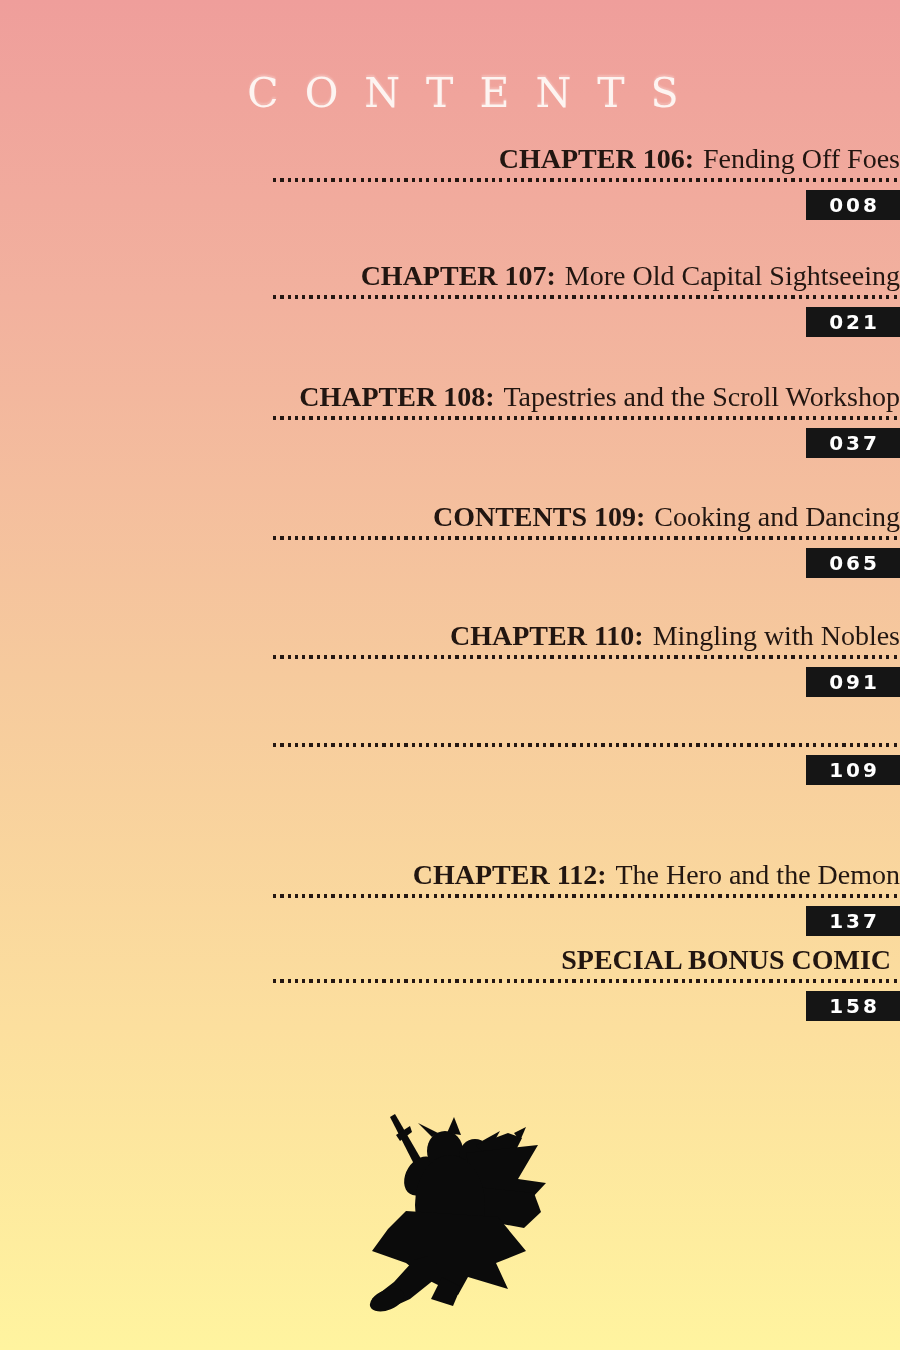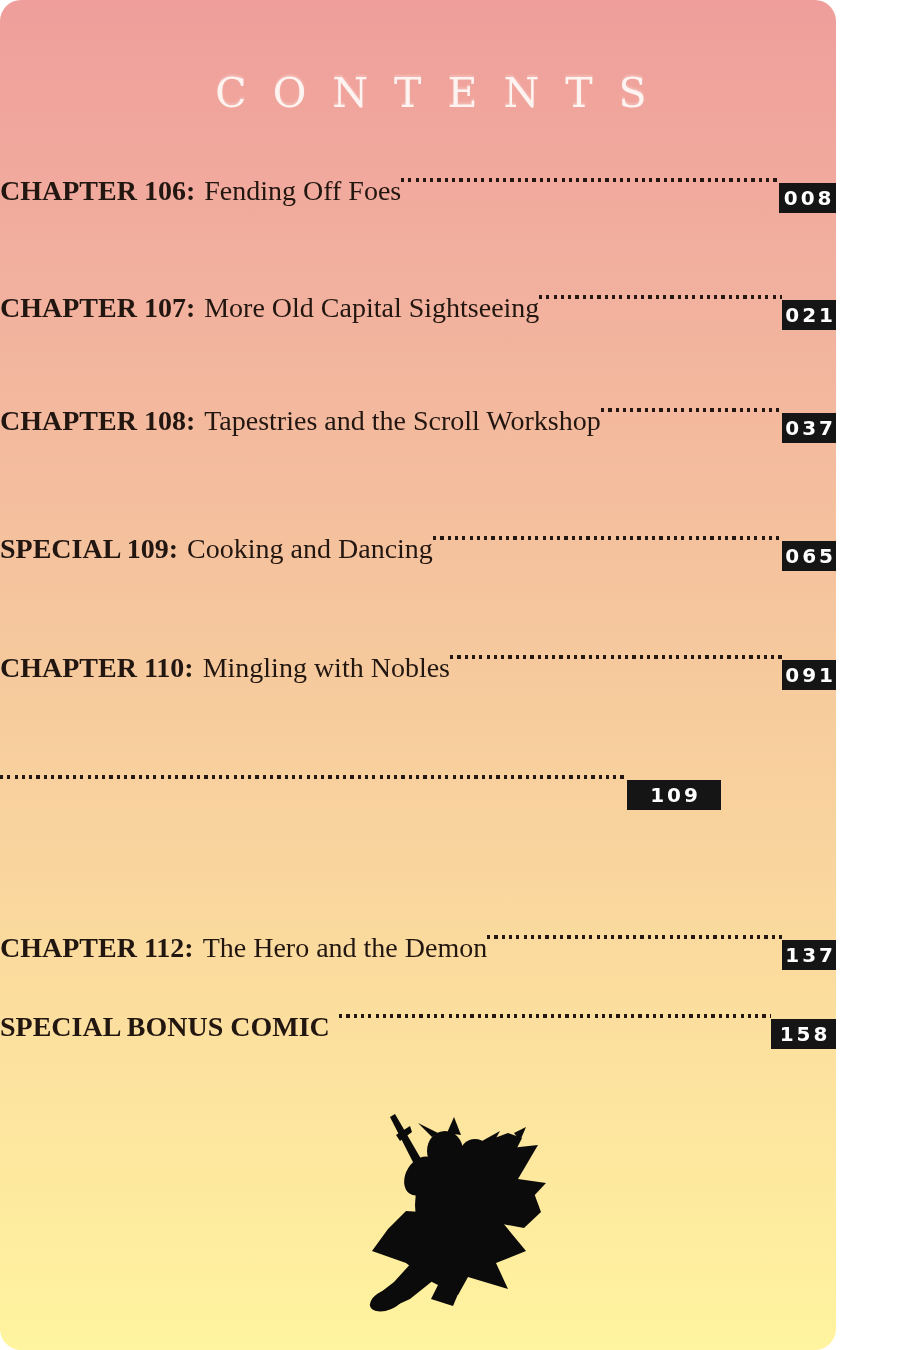--- a/index.html
+++ b/index.html
@@ -2,34 +2,33 @@
 <html style="--bg-top: #ef9e9b; --bg-mid: #f6ca9d; --bg-bottom: #fff49f; --ink: #221611; --box-bg: #151515; --box-text: #ffffff; --title: #fdf4f1;"><head>
 <meta charset="utf-8">
 <style>
   :root{
     --bg-top:#ef9e9b; --bg-mid:#f6ca9d; --bg-bottom:#fff49f;
     --ink:#221611; --dot:#241712; --box-bg:#151515; --box-text:#ffffff; --title:#fdf4f1;
   }
   html,body{margin:0;padding:0;}
   body{font-family:"Liberation Serif", serif;}
   .page{
-    position:relative; width:836px; height:1350px; overflow:hidden;
+    position:relative; width:900px; height:1350px; overflow:hidden;
     background:linear-gradient(180deg, var(--bg-top) 0%, #f2b19e 22%, var(--bg-mid) 50%, #fcdf9e 76%, var(--bg-bottom) 100%);
-    border-radius:21px;
   }
   .book-title{
     position:absolute; top:42px; left:0; width:100%;
     text-align:center; color:var(--title);
     font-family:"DejaVu Serif","Liberation Serif",serif;
     font-size:41px; font-weight:500; letter-spacing:26px; padding-left:26px;
     text-shadow:0 -2px 2px rgba(255,255,255,0.25);
   }
   .entry{
     position:absolute; left:0; width:100%;
-    display:flex; flex-direction:row; align-items:flex-start;margin-top:32px;
+    display:flex; flex-direction:column; align-items:flex-end;
   }
   .entry-heading{
     color:var(--ink); font-size:28px; line-height:32px; white-space:nowrap;
   }
   .entry-heading .label{font-weight:bold;}
   .entry-heading .label:not(:empty){margin-right:0.32em;}
   .entry-heading .name{font-weight:normal;}
   .dots{
     margin-top:3px; width:627px; height:4px;
     background:repeating-linear-gradient(to right, var(--dot) 0 3.2px, transparent 3.2px 7.3px);
@@ -66,33 +65,33 @@
   <section class="entry" style="top:260px">
     <div class="entry-heading">
       <span class="label">CHAPTER 107:</span><span class="name">More Old Capital Sightseeing</span>
     </div>
     <div class="dots"></div>
     <div class="pagebox">
       <span class="num">021</span>
     </div>
   </section>
 
-  <section class="entry" style="top:373px">
+  <section class="entry" style="top:381px">
     <div class="entry-heading">
       <span class="label">CHAPTER 108:</span><span class="name">Tapestries and the Scroll Workshop</span>
     </div>
     <div class="dots"></div>
     <div class="pagebox">
       <span class="num">037</span>
     </div>
   </section>
 
   <section class="entry" style="top:501px">
     <div class="entry-heading">
-      <span class="label">SPECIAL 109:</span><span class="name">Cooking and Dancing</span>
+      <span class="label">CONTENTS 109:</span><span class="name">Cooking and Dancing</span>
     </div>
     <div class="dots"></div>
     <div class="pagebox">
       <span class="num">065</span>
     </div>
   </section>
 
   <section class="entry" style="top:620px">
     <div class="entry-heading">
       <span class="label">CHAPTER 110:</span><span class="name">Mingling with Nobles</span>
@@ -103,31 +102,31 @@
     </div>
   </section>
 
   <section class="entry" style="top:740px">
     <div class="dots"></div>
     <div class="pagebox">
       <span class="num">109</span>
     </div>
   </section>
 
-  <section class="entry" style="top:900px">
+  <section class="entry" style="top:859px">
     <div class="entry-heading">
       <span class="label">CHAPTER 112:</span><span class="name">The Hero and the Demon</span>
     </div>
     <div class="dots"></div>
     <div class="pagebox">
       <span class="num">137</span>
     </div>
   </section>
 
-  <section class="entry" style="top:979px">
+  <section class="entry" style="top:944px">
     <div class="entry-heading">
       <span class="label">SPECIAL BONUS COMIC</span><span class="name"></span>
     </div>
     <div class="dots"></div>
     <div class="pagebox">
       <span class="num">158</span>
     </div>
   </section>
 
   <svg class="silhouette" viewBox="0 0 200 222" aria-hidden="true">

